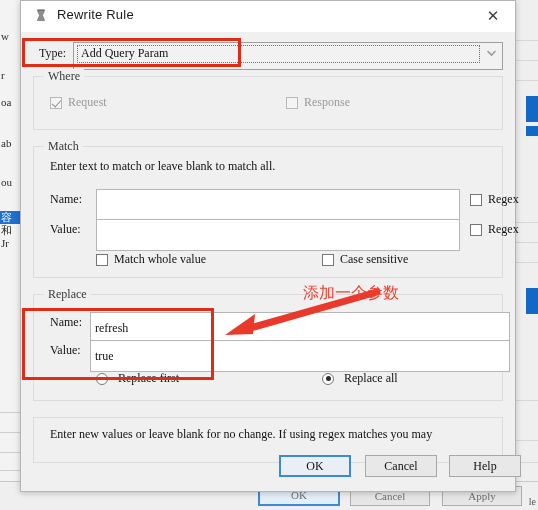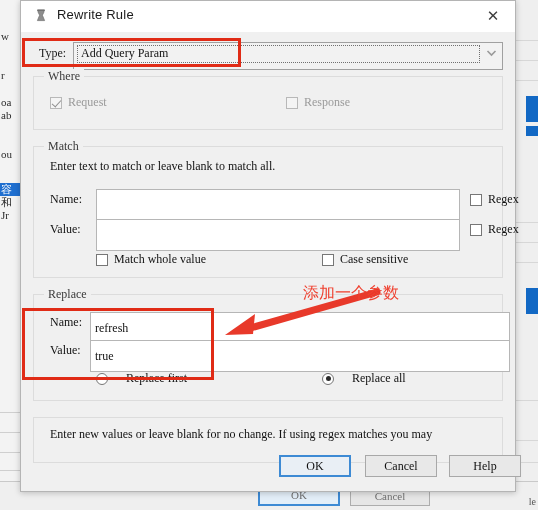--- a/index.html
+++ b/index.html
@@ -134,21 +134,21 @@
     width:12px;height:12px;border:1px solid #767676;background:#fff;
     display:inline-block;position:relative;box-sizing:border-box;
   }
   .chk.disabled{color:#9a9a9a;}
   .chk.disabled .box{border-color:#b8b8b8;background:#f4f4f4;}
   .chk .box.checked::after{
     content:"";position:absolute;left:3px;top:0px;width:4px;height:8px;
     border:solid #909090;border-width:0 1.6px 1.6px 0;transform:rotate(42deg);
   }
   .rad{
-    position:absolute;display:flex;align-items:center;gap:18px;
+    position:absolute;display:flex;align-items:center;gap:10px;
     font-size:12px;font-family:"Liberation Serif",serif;color:#111;
   }
   .rad .circ{
     width:12px;height:12px;border:1px solid #767676;border-radius:50%;
     background:#fff;display:inline-block;position:relative;box-sizing:border-box;
   }
   .rad .circ.on::after{
     content:"";position:absolute;left:2.5px;top:2.5px;width:5px;height:5px;
     border-radius:50%;background:#2b2b2b;
   }
@@ -196,21 +196,21 @@
 </style>
 </head>
 <body>
 
 <div class="bg-root">
 
   <div class="bg-left-col">
     <div class="frag" style="margin-top:30px;">w</div>
     <div class="frag" style="margin-top:26px;">r</div>
     <div class="frag" style="margin-top:14px;">oa</div>
-    <div class="frag" style="">ab</div>
+    <div class="frag" style="margin-top:28px;">ab</div>
     <div class="frag" style="margin-top:26px;">ou</div>
     <div class="frag sel" style="margin-top:22px;">容</div>
     <div class="frag cn">和</div>
     <div class="frag">Jr</div>
     <div class="bg-grid-line" style="top:412px;"></div>
     <div class="bg-grid-line" style="top:432px;"></div>
     <div class="bg-grid-line" style="top:452px;"></div>
     <div class="bg-grid-line" style="top:470px;"></div>
   </div>
 
@@ -225,20 +225,21 @@
     <div class="rowline" style="top:262px;"></div>
     <div class="bluechip" style="top:288px;"></div>
     <div class="rowline" style="top:400px;"></div>
     <div class="rowline" style="top:440px;"></div>
     <div class="rowline" style="top:462px;"></div>
   </div>
 
   <div class="bg-bottom">
     <div class="bg-btn primary" style="left:258px;width:78px;">OK</div>
     <div class="bg-btn" style="left:350px;width:78px;">Cancel</div>
+    <div class="bg-btn" style="left:442px;width:78px;">Apply</div>
     <div class="tailtext">le</div>
   </div>
 </div>
 
 <div class="dialog">
 
   <div class="titlebar">
     <span class="title-icon">
       <svg width="16" height="16" viewBox="0 0 16 16">
         <path d="M5 2 h6 v2 l-1.6 3.2 2.2 5.4 H4.4 l2.2-5.4 L5 4 Z" fill="#8e8e8e" stroke="#6f6f6f" stroke-width=".7"></path>

